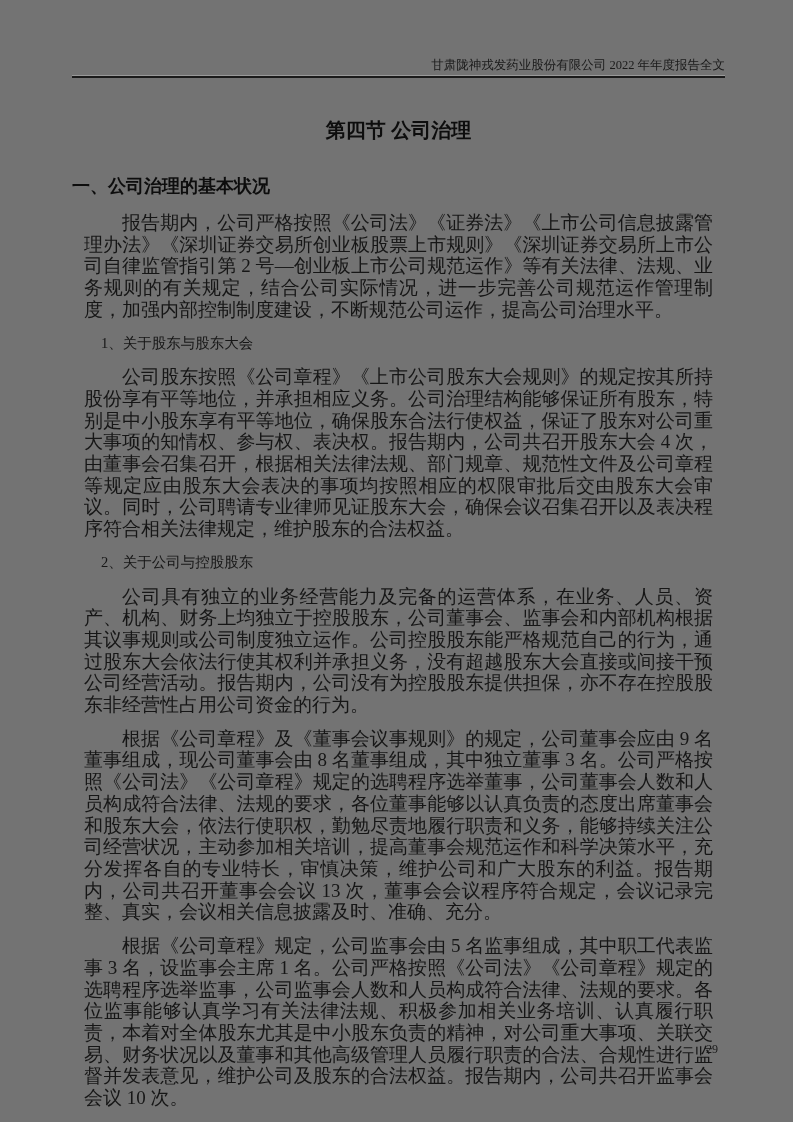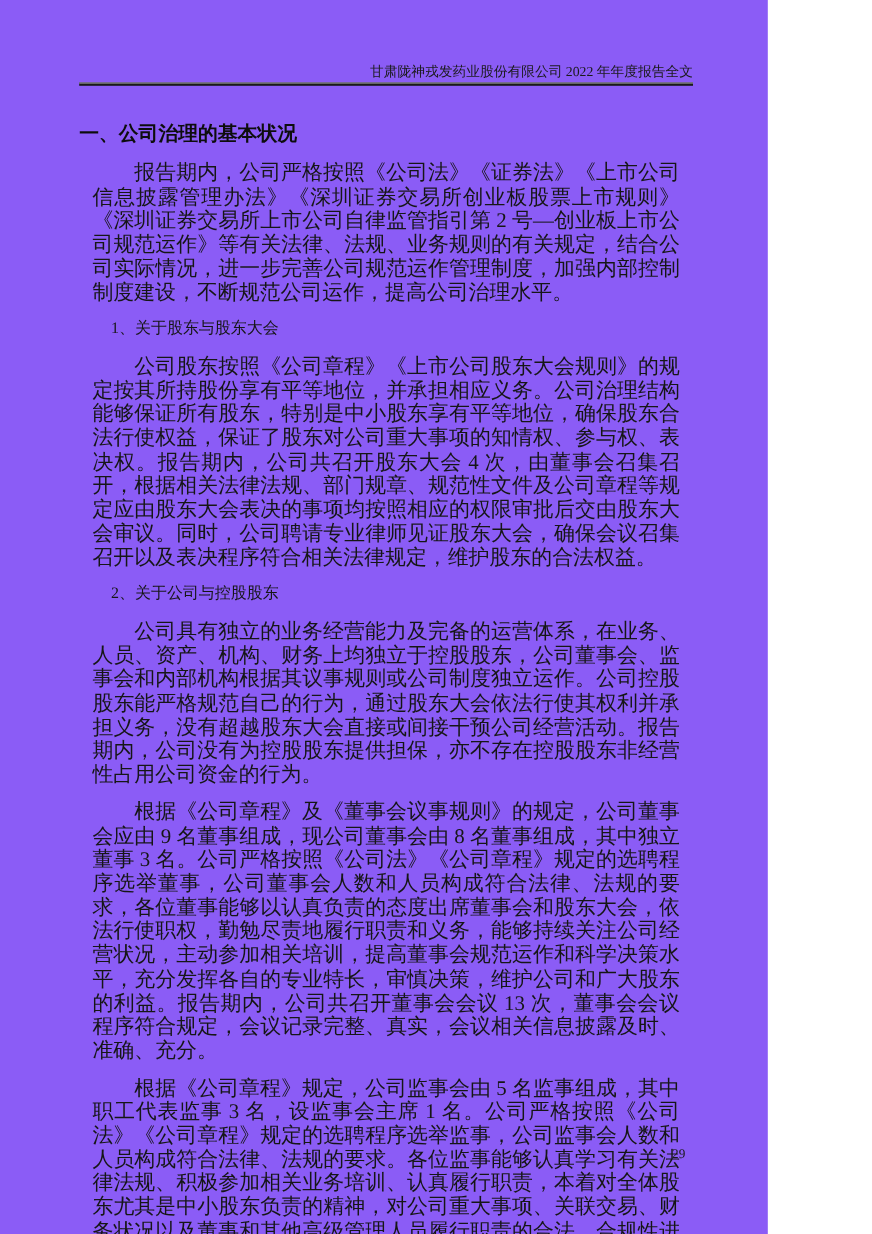--- a/index.html
+++ b/index.html
@@ -9,25 +9,25 @@
   }
   body {
     width: 793px;
     height: 1122px;
     color: #111111;
     font-family: "Liberation Serif", "DejaVu Serif", serif;
   }
   .page {
     position: relative;
     box-sizing: border-box;
-    width: 698px;
+    width: 793px;
     height: 1122px;
     padding: 0 68px 0 72px;
     overflow: hidden;
-    background: #8b5cf6;
+    background: #737373;
   }
   .page-header {
     padding-top: 57px;
   }
   .header-text {
     text-align: right;
     font-size: 12.5px;
     line-height: 16px;
     color: #1a1a1a;
     white-space: nowrap;
@@ -86,20 +86,21 @@
 </head>
 <body>
 
 <div class="page">
 
   <div class="page-header">
     <div class="header-text">甘肃陇神戎发药业股份有限公司 2022 年年度报告全文</div>
     <div class="header-rule"></div>
   </div>
 
+  <h1 class="chapter-title">第四节 公司治理</h1>
 
   <h2 class="section-heading">一、公司治理的基本状况</h2>
 
   <div class="body-blocks" id="blocks">
       <p class="para">报告期内，公司严格按照《公司法》《证券法》《上市公司信息披露管理办法》《深圳证券交易所创业板股票上市规则》《深圳证券交易所上市公司自律监管指引第 2 号—创业板上市公司规范运作》等有关法律、法规、业务规则的有关规定，结合公司实际情况，进一步完善公司规范运作管理制度，加强内部控制制度建设，不断规范公司运作，提高公司治理水平。</p>
       <p class="sub-heading">1、关于股东与股东大会</p>
       <p class="para">公司股东按照《公司章程》《上市公司股东大会规则》的规定按其所持股份享有平等地位，并承担相应义务。公司治理结构能够保证所有股东，特别是中小股东享有平等地位，确保股东合法行使权益，保证了股东对公司重大事项的知情权、参与权、表决权。报告期内，公司共召开股东大会 4 次，由董事会召集召开，根据相关法律法规、部门规章、规范性文件及公司章程等规定应由股东大会表决的事项均按照相应的权限审批后交由股东大会审议。同时，公司聘请专业律师见证股东大会，确保会议召集召开以及表决程序符合相关法律规定，维护股东的合法权益。</p>
       <p class="sub-heading">2、关于公司与控股股东</p>
       <p class="para">公司具有独立的业务经营能力及完备的运营体系，在业务、人员、资产、机构、财务上均独立于控股股东，公司董事会、监事会和内部机构根据其议事规则或公司制度独立运作。公司控股股东能严格规范自己的行为，通过股东大会依法行使其权利并承担义务，没有超越股东大会直接或间接干预公司经营活动。报告期内，公司没有为控股股东提供担保，亦不存在控股股东非经营性占用公司资金的行为。</p>
       <p class="para">根据《公司章程》及《董事会议事规则》的规定，公司董事会应由 9 名董事组成，现公司董事会由 8 名董事组成，其中独立董事 3 名。公司严格按照《公司法》《公司章程》规定的选聘程序选举董事，公司董事会人数和人员构成符合法律、法规的要求，各位董事能够以认真负责的态度出席董事会和股东大会，依法行使职权，勤勉尽责地履行职责和义务，能够持续关注公司经营状况，主动参加相关培训，提高董事会规范运作和科学决策水平，充分发挥各自的专业特长，审慎决策，维护公司和广大股东的利益。报告期内，公司共召开董事会会议 13 次，董事会会议程序符合规定，会议记录完整、真实，会议相关信息披露及时、准确、充分。</p>

